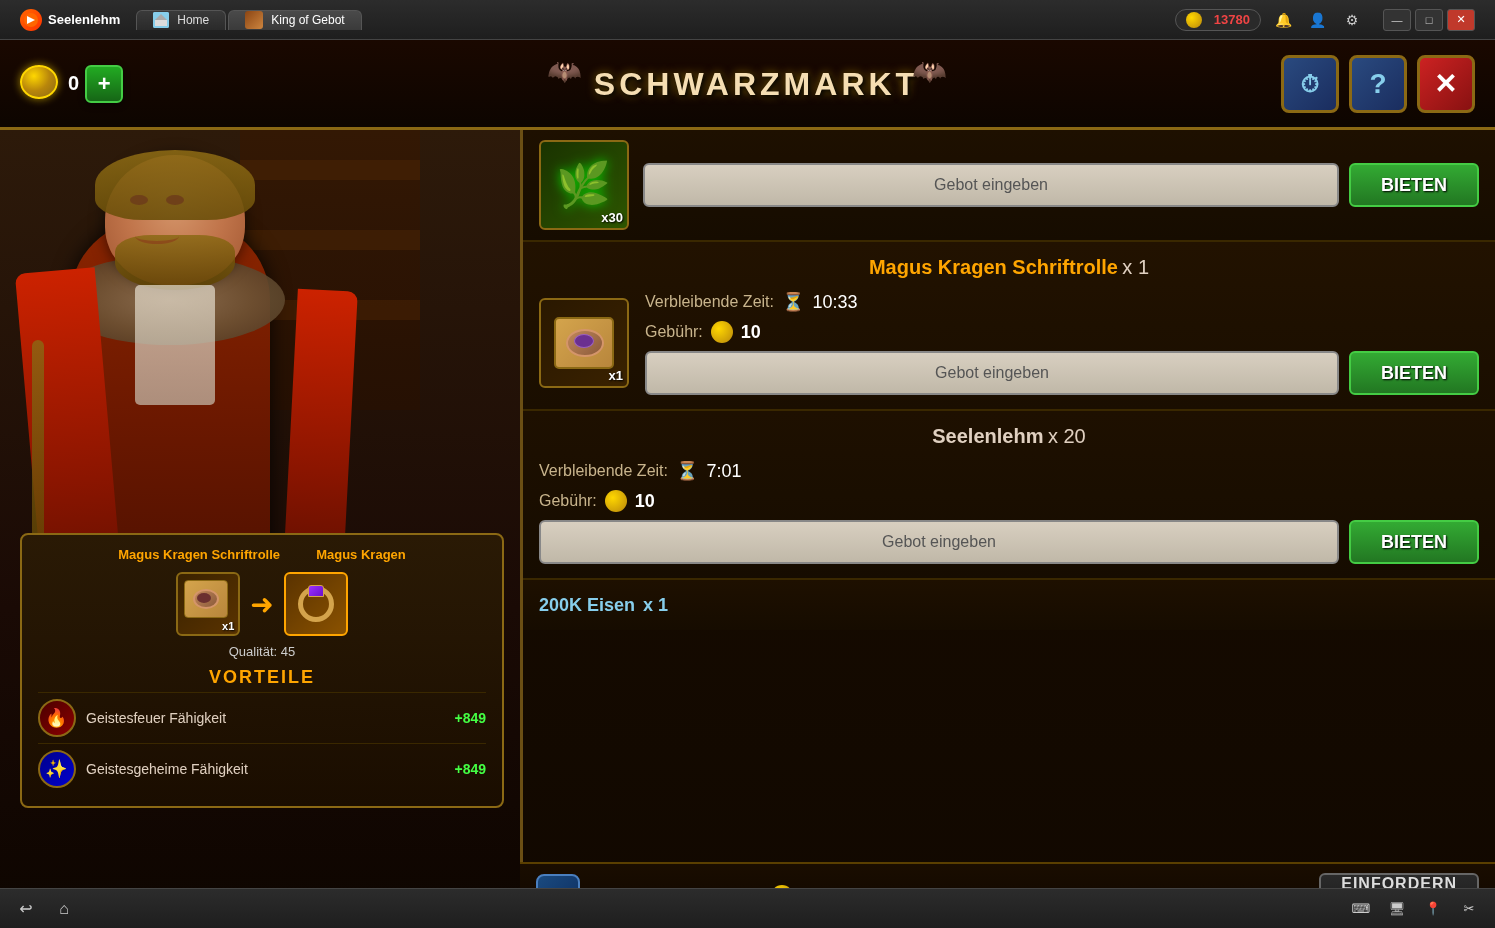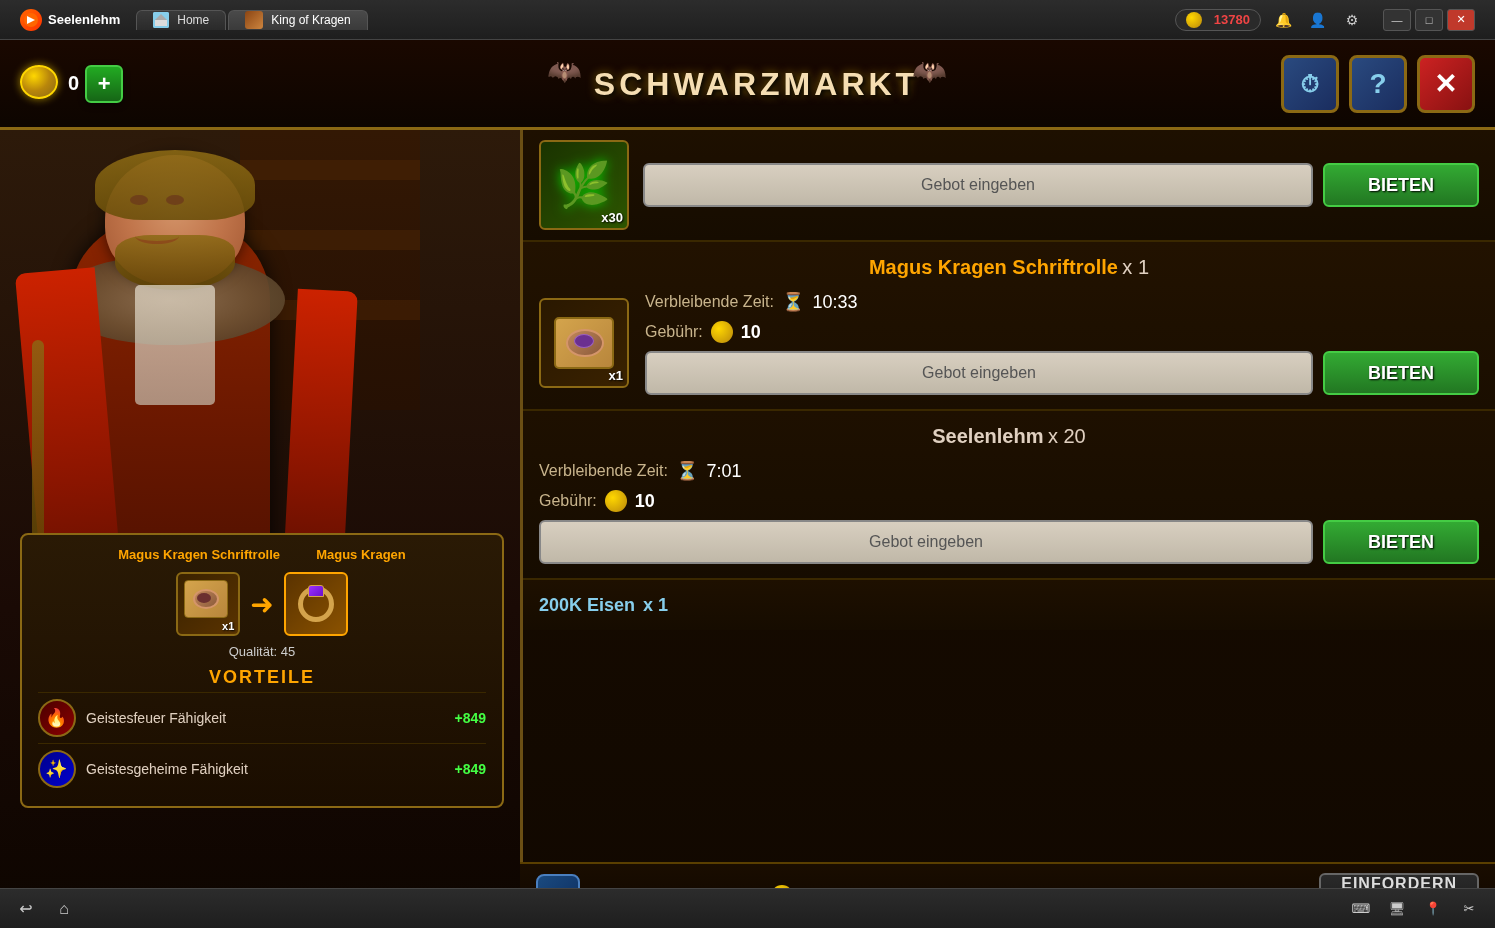--- a/index.html
+++ b/index.html
@@ -443,21 +443,21 @@
       height: 44px;
       background: linear-gradient(to bottom, #d8cfc0, #c0b8a8);
       border: 2px solid #888;
       border-radius: 6px;
       display: flex; align-items: center; justify-content: center;
       color: #555;
       font-size: 16px;
       cursor: text;
     }
     .bieten-btn {
-      width: 156px; height: 44px;
+      width: 130px; height: 44px;
       background: linear-gradient(to bottom, #33aa33, #227722);
       border: 2px solid #44cc44;
       border-radius: 6px;
       color: white;
       font-size: 18px;
       font-weight: bold;
       cursor: pointer;
       display: flex; align-items: center; justify-content: center;
       text-shadow: 1px 1px 2px #000;
     }
@@ -626,21 +626,21 @@
         <svg width="16" height="16" viewBox="0 0 16 16">
             <rect width="16" height="16" fill="#87ceeb" rx="2"></rect>
             <rect x="2" y="8" width="12" height="6" fill="#ddd"></rect>
             <polygon points="8,2 14,8 2,8" fill="#aaa"></polygon>
           </svg>
       </div>
       <span>Home</span>
     </div>
     <div class="tab active">
       <div class="tab-icon"></div>
-      <span>King of Kragen</span>
+      <span>King of Gebot</span>
     </div>
   </div>
   <div class="titlebar-right">
     <div class="coins-display">
       <div class="coin-icon-small"></div>
       <span>13780</span>
     </div>
     <div class="titlebar-btn">🔔</div>
     <div class="titlebar-btn">👤</div>
     <div class="titlebar-btn">⚙</div>

